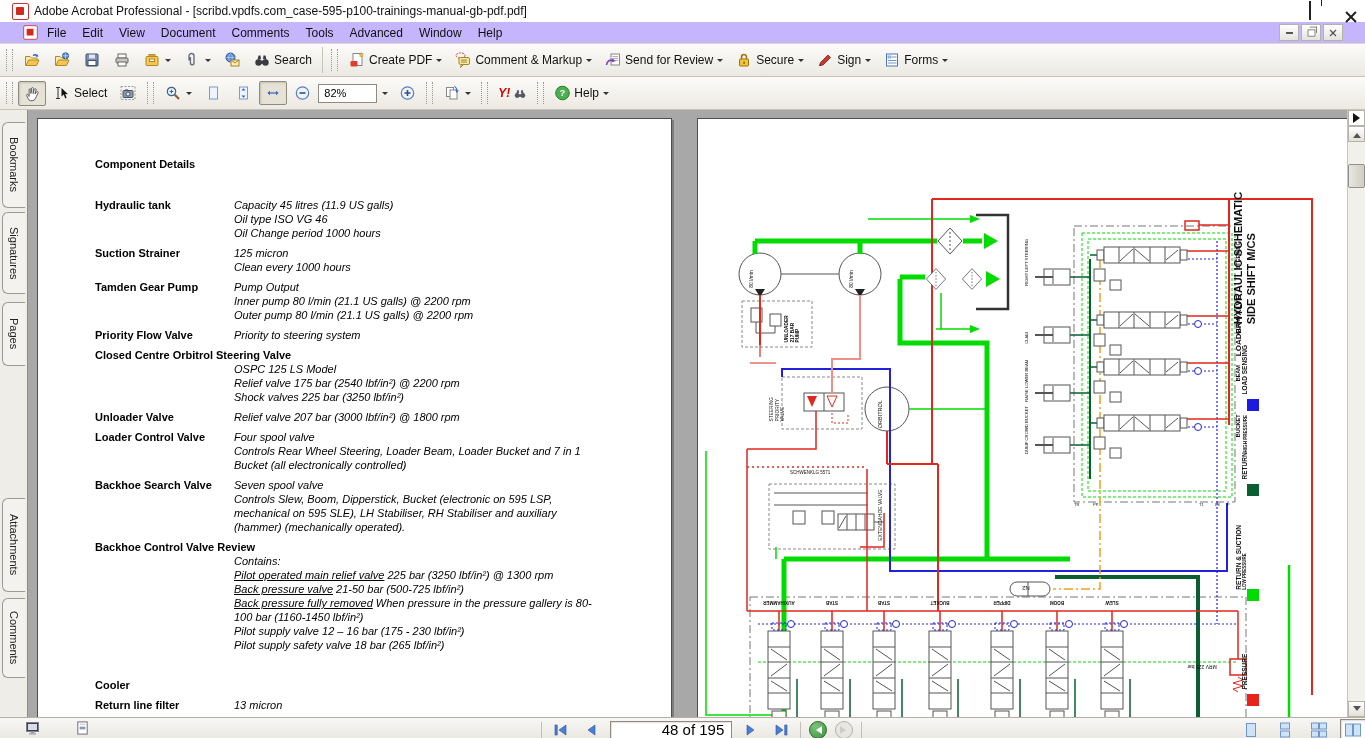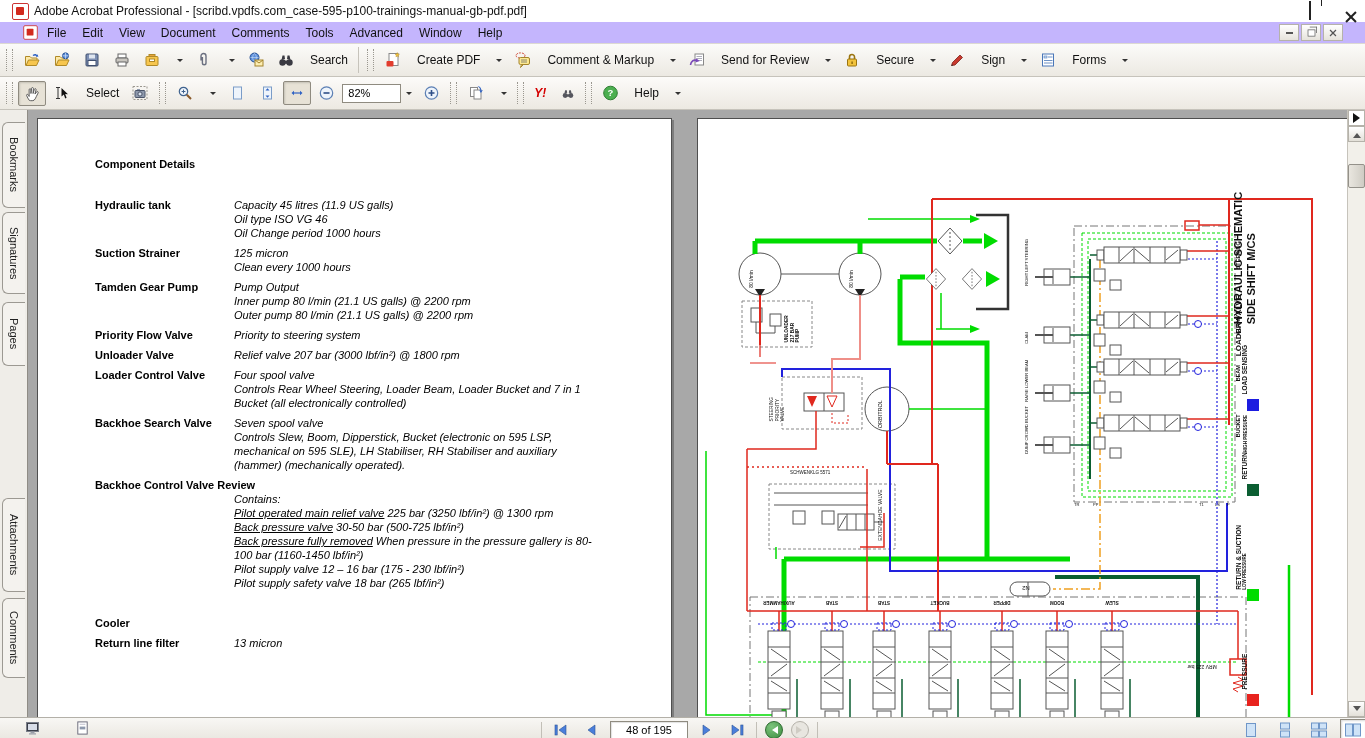--- a/index.html
+++ b/index.html
@@ -25,21 +25,21 @@
   .mdi .glyph-min{width:7px;height:2px;background:#555;}
   .mdi .glyph-restore{transform:scale(.7);border-color:#555;}
   .mdi .glyph-restore::before{border-color:#555;}
   .mdi .glyph-close{transform:scale(.6);}
   .mdi .glyph-close::before,.mdi .glyph-close::after{background:#555;}
   
   .tbar{background:linear-gradient(#fcfbf9,#ecE9e2);border-bottom:1px solid #c6c3bb;display:flex;align-items:center;padding:0 3px;gap:2px;}
   #tb1{height:32px;} #tb2{height:32px;}
   .grip{width:5px;height:22px;border-left:1px dotted #9a978f;border-right:1px dotted #9a978f;margin:0 3px;}
   .vsep{width:1px;height:26px;background:#c6c3bb;margin:0 3px;}
-  .tbtn{display:flex;align-items:center;gap:15px;padding:3px 4px;border:1px solid transparent;border-radius:2px;font-size:12px;color:#111;white-space:nowrap;}
+  .tbtn{display:flex;align-items:center;gap:3px;padding:3px 4px;border:1px solid transparent;border-radius:2px;font-size:12px;color:#111;white-space:nowrap;}
   .tbtn.pressed{border:1px solid #8f8b80;background:#e7e2d6;box-shadow:inset 1px 1px 2px rgba(0,0,0,.15);}
   .caret{width:0;height:0;border:3.5px solid transparent;border-top-color:#333;margin-top:4px;margin-left:1px;}
   .combo{display:flex;align-items:center;}
   .combo .cbox{width:52px;height:17px;background:#fff;border:1px solid #8f8b80;font-size:11px;display:flex;align-items:center;padding-left:5px;}
   .combo .cdrop{width:13px;height:19px;display:flex;align-items:center;justify-content:center;border:1px solid transparent;}
   .ticon{display:block;}
   
   #main{height:607px;display:flex;background:#a8a8a8;position:relative;}
   #tabstrip{width:27px;background:#efede8;border-right:1px solid #8f8c85;position:relative;flex:none;}
   .sidetab{position:absolute;left:2px;width:22px;background:#f4f2ee;border:1px solid #9c9992;border-right:none;border-radius:6px 0 0 6px;writing-mode:vertical-rl;display:flex;align-items:center;justify-content:center;font-size:11px;color:#222;}
@@ -65,21 +65,21 @@
   .sbtn{width:17px;height:16px;background:linear-gradient(#fff,#e3e0d8);border:1px solid #b5b2aa;box-sizing:border-box;display:flex;align-items:center;justify-content:center;}
   .tri-up{width:0;height:0;border:4px solid transparent;border-bottom:5px solid #555;margin-bottom:2px;}
   .tri-down{width:0;height:0;border:4px solid transparent;border-top:5px solid #555;margin-top:2px;}
   .tri-right{width:0;height:0;border:5px solid transparent;border-left:7px solid #111;margin-left:4px;}
   #sthumb{width:15px;height:22px;margin-top:22px;background:linear-gradient(90deg,#e9e6df,#cfccc4);border:1px solid #94918a;border-radius:2px;}
   #strack{flex:1;display:flex;flex-direction:column;align-items:center;}
   
   #statusbar{height:23px;background:linear-gradient(#f8f7f4,#e9e6df);border-top:1px solid #b3b0a8;position:relative;}
   .sb-abs{position:absolute;top:0;height:23px;display:flex;align-items:center;gap:6px;}
   .navbtn{display:flex;align-items:center;justify-content:center;width:22px;height:19px;}
-  .pagebox{width:76px;height:16px;background:#fff;border:1px solid #8f8b80;box-shadow:inset 1px 1px 1px rgba(0,0,0,.12);font-size:11px;display:flex;align-items:center;justify-content:center;}
+  .pagebox{width:76px;height:16px;background:#fff;border:1px solid #8f8b80;box-shadow:inset 1px 1px 1px rgba(0,0,0,.12);font-size:15px;display:flex;align-items:center;justify-content:center;padding-left:44px;}
   .sbsep{width:1px;height:16px;background:#c2bfb7;}
   .circbtn{width:16px;height:16px;border-radius:50%;display:flex;align-items:center;justify-content:center;}
   .circbtn.back{background:radial-gradient(circle at 35% 30%,#7cc47c,#3e8e41);border:1px solid #2e6b31;}
   .circbtn.fwd{background:#e8e6e0;border:1px solid #b5b2aa;}
   .ctri-l{width:0;height:0;border:4px solid transparent;border-right:6px solid #fff;margin-right:2px;}
   .ctri-r{width:0;height:0;border:4px solid transparent;border-left:6px solid #cfccc4;margin-left:2px;}
   .laybtn{display:flex;align-items:center;justify-content:center;width:24px;height:20px;border:1px solid transparent;}
   .laybtn.pressed{border:1px solid #8f8b80;background:#fff;box-shadow:inset 1px 1px 2px rgba(0,0,0,.15);}
 </style>
 </head>
@@ -380,20 +380,28 @@
                 <div class="dline">Inner pump 80 l/min (21.1 US galls) @ 2200 rpm</div>
                 <div class="dline">Outer pump 80 l/min (21.1 US galls) @ 2200 rpm</div>
               </div>
             </div>
             <div class="drow" style="margin-bottom: 6px;">
               <div class="term">Priority Flow Valve</div>
               <div class="defs">
                 <div class="dline">Priority to steering system</div>
               </div>
             </div>
+            <div class="drow wide" style="margin-bottom: 6px;">
+              <div class="term">Closed Centre Orbitrol Steering Valve</div>
+              <div class="defs">
+                <div class="dline">OSPC 125 LS Model</div>
+                <div class="dline">Relief valve 175 bar (2540 lbf/in²) @ 2200 rpm</div>
+                <div class="dline">Shock valves 225 bar (3250 lbf/in²)</div>
+              </div>
+            </div>
             <div class="drow" style="margin-bottom: 6px;">
               <div class="term">Unloader Valve</div>
               <div class="defs">
                 <div class="dline">Relief valve 207 bar (3000 lbf/in²) @ 1800 rpm</div>
               </div>
             </div>
             <div class="drow" style="margin-bottom: 6px;">
               <div class="term">Loader Control Valve</div>
               <div class="defs">
                 <div class="dline">Four spool valve</div>
@@ -408,21 +416,21 @@
                 <div class="dline">Controls Slew, Boom, Dipperstick, Bucket (electronic on 595 LSP,</div>
                 <div class="dline">mechanical on 595 SLE), LH Stabiliser, RH Stabiliser and auxiliary</div>
                 <div class="dline">(hammer) (mechanically operated).</div>
               </div>
             </div>
             <div class="drow wide" style="margin-bottom: 26px;">
               <div class="term">Backhoe Control Valve Review</div>
               <div class="defs">
                 <div class="dline">Contains:</div>
                 <div class="dline"><span class="u">Pilot operated main relief valve</span><span> 225 bar (3250 lbf/in²) @ 1300 rpm</span></div>
-                <div class="dline"><span class="u">Back pressure valve</span><span> 30-50 bar (500-725 lbf/in²)</span></div>
+                <div class="dline"><span class="u">Back pressure valve</span><span> 21-50 bar (500-725 lbf/in²)</span></div>
                 <div class="dline"><span class="u">Back pressure fully removed</span><span> When pressure in the pressure gallery is 80-</span></div>
                 <div class="dline">100 bar (1160-1450 lbf/in²)</div>
                 <div class="dline">Pilot supply valve 12 – 16 bar (175 - 230 lbf/in²)</div>
                 <div class="dline">Pilot supply safety valve 18 bar (265 lbf/in²)</div>
               </div>
             </div>
             <div class="drow" style="margin-bottom: 6px;">
               <div class="term">Cooler</div>
               <div class="defs">&nbsp;</div>
             </div>

